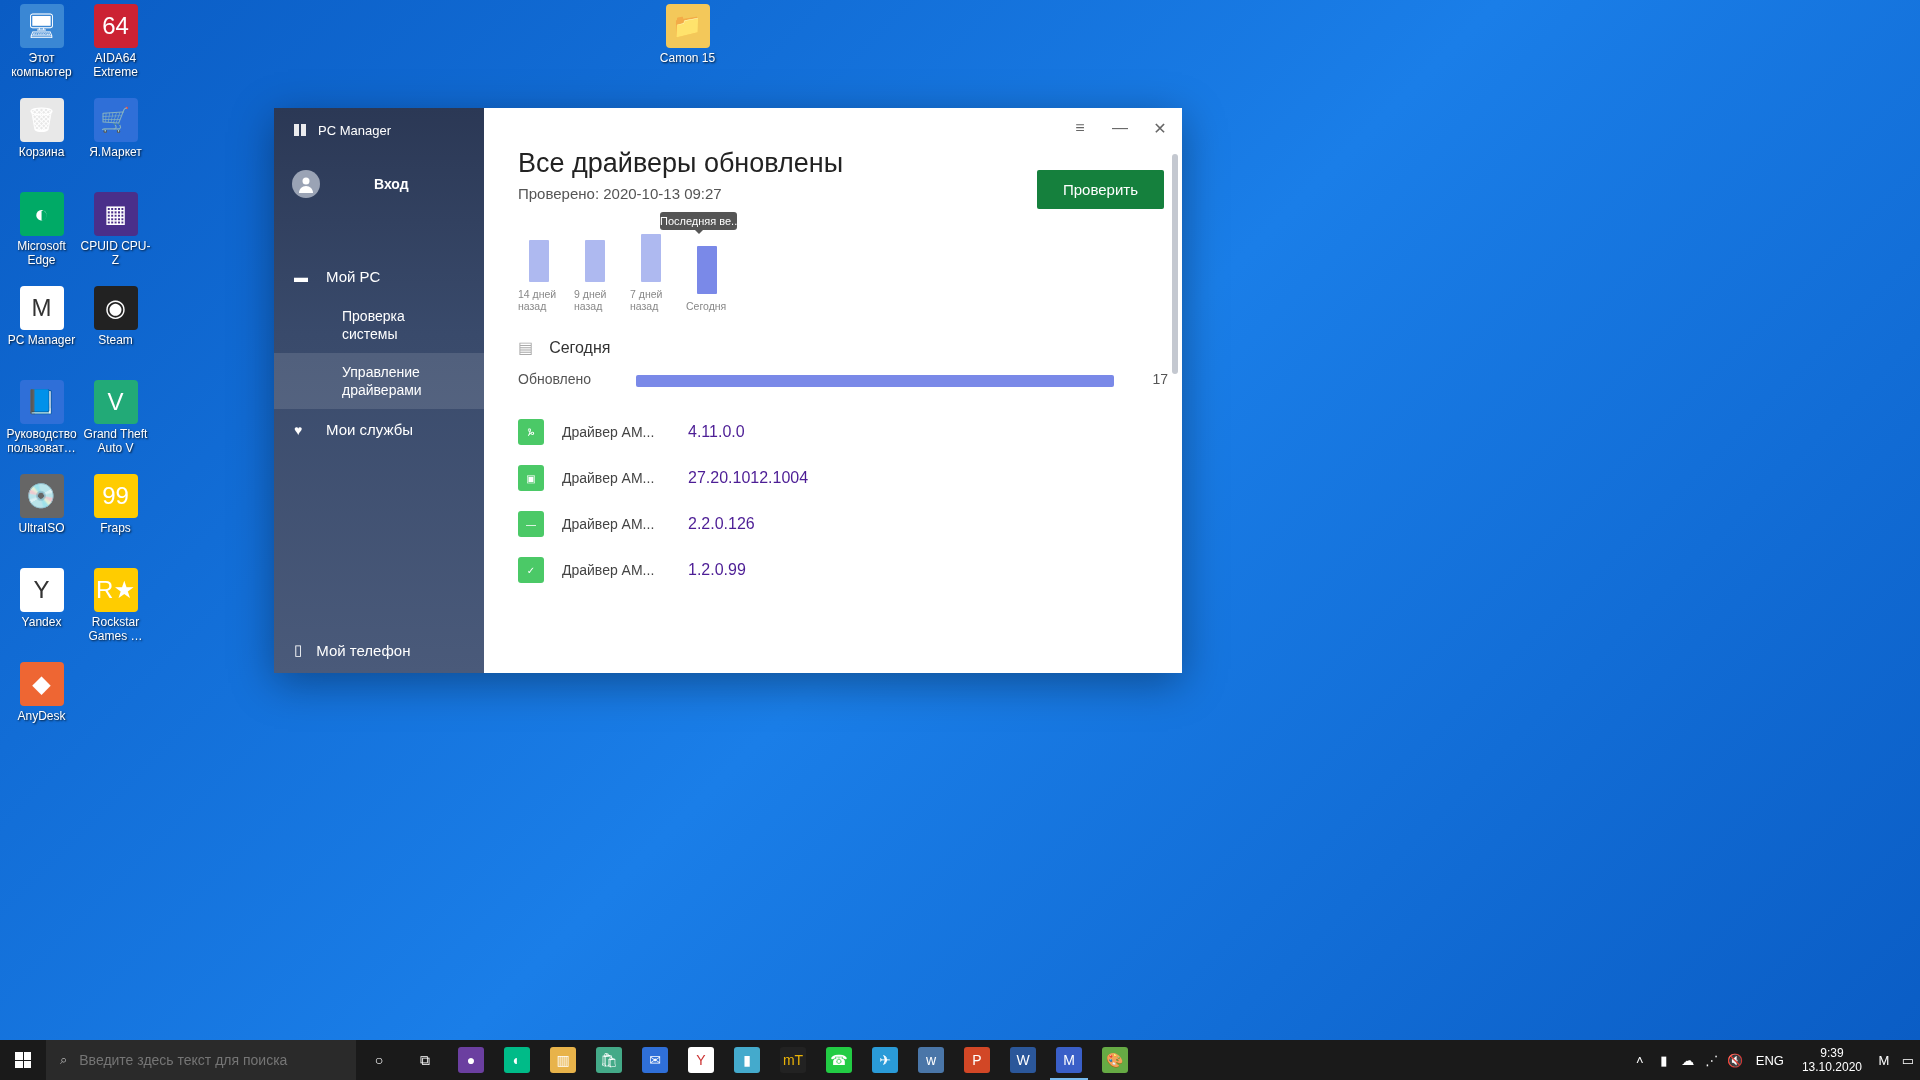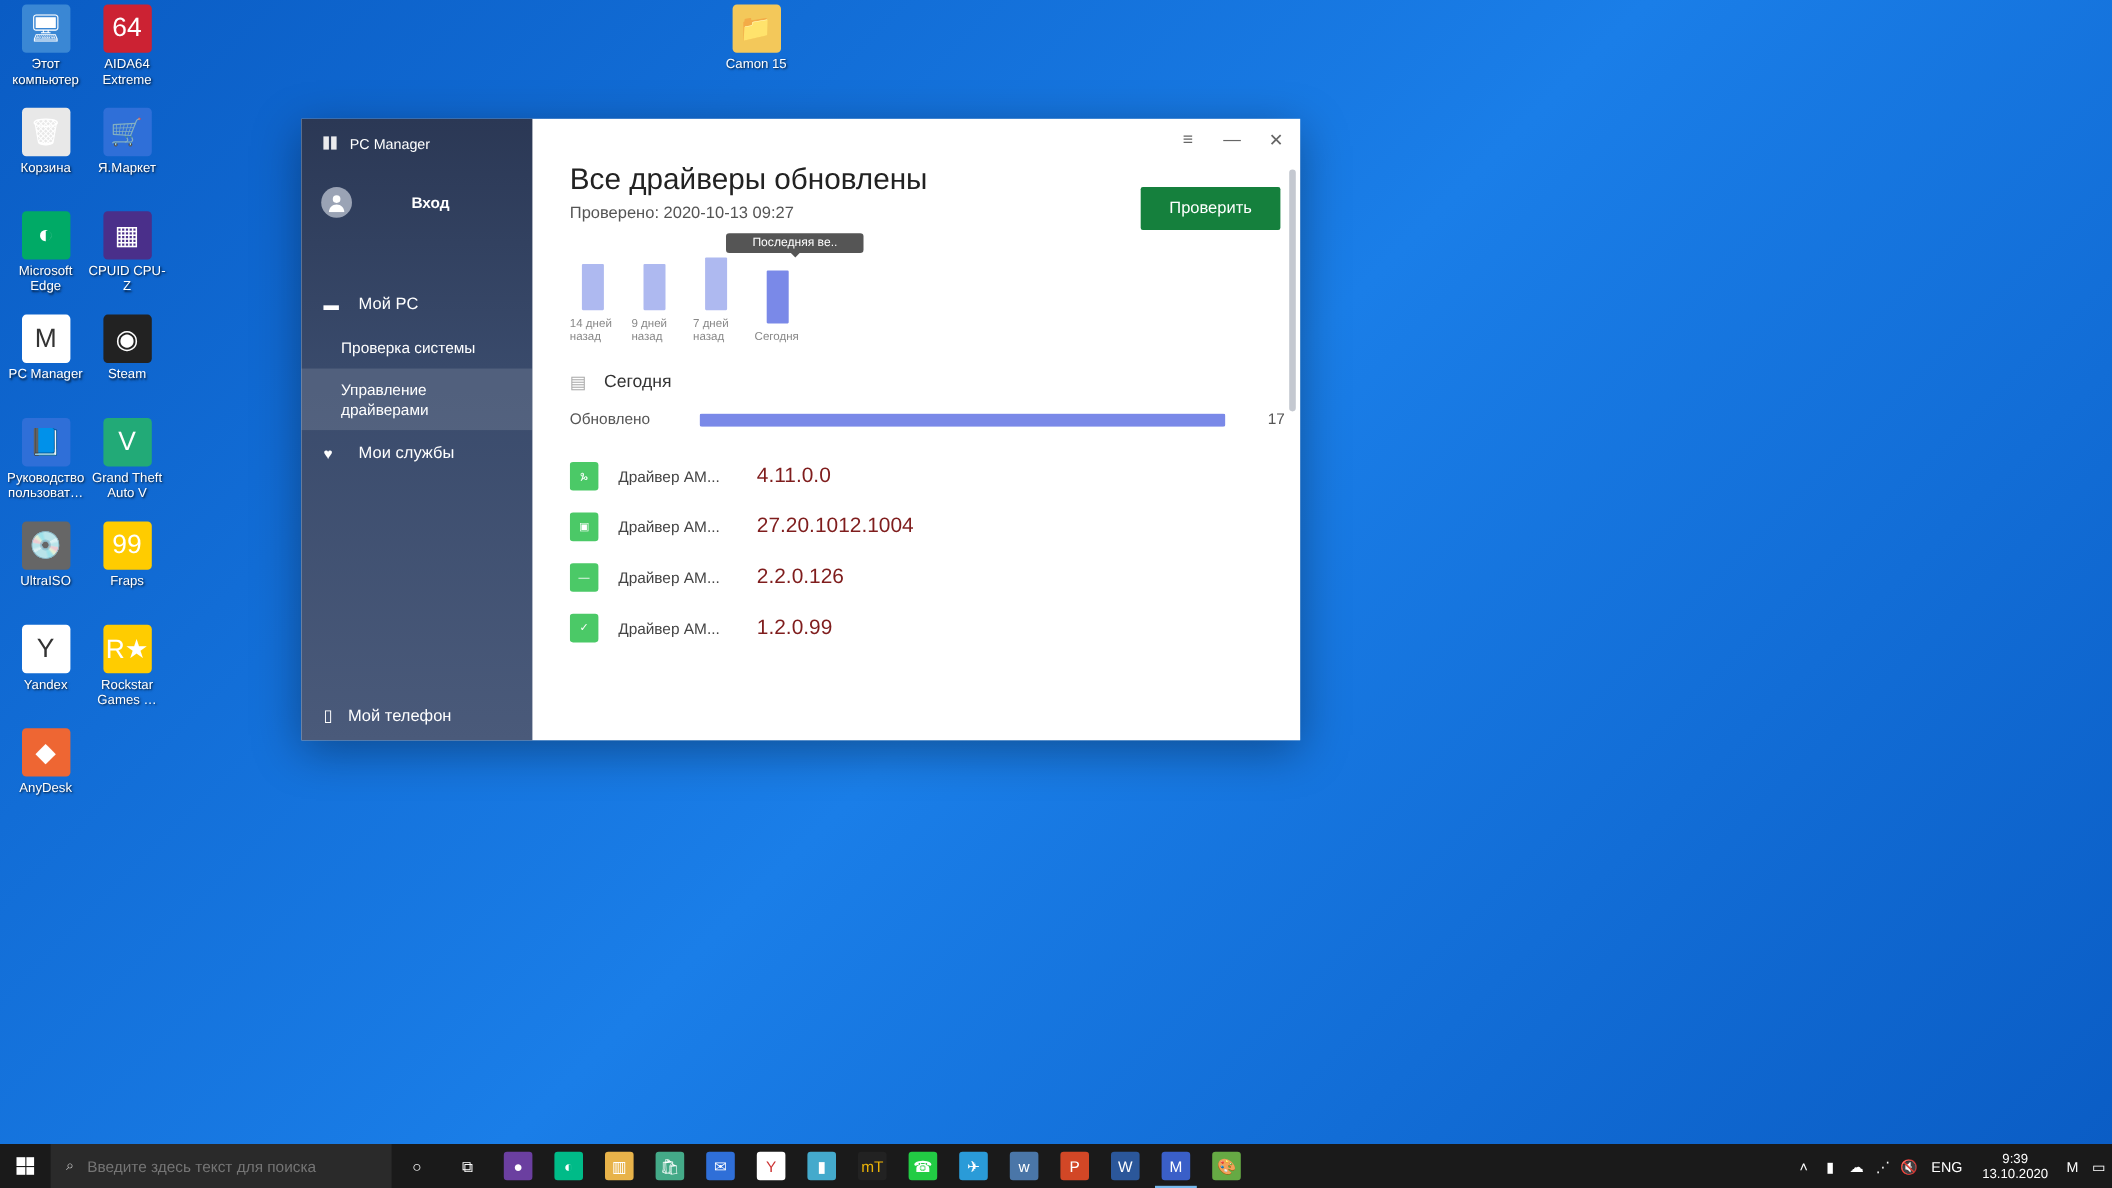--- a/index.html
+++ b/index.html
@@ -16,56 +16,56 @@
 .app-window { position: absolute; left: 274px; top: 108px; width: 908px; height: 565px; background: #fff; box-shadow: 0 10px 40px rgba(0,0,0,0.35); display: flex; }
 .sidebar { width: 210px; background: linear-gradient(180deg, #2b3855 0%, #394a6b 40%, #4a5a7a 100%); color: #fff; display: flex; flex-direction: column; position: relative; }
 .sidebar-title { padding: 14px 18px; font-size: 13px; display: flex; align-items: center; gap: 10px; }
 .sidebar-title .logo { width: 16px; height: 16px; display: inline-flex; align-items: center; justify-content: center; }
 .sidebar-user { padding: 18px; display: flex; align-items: center; gap: 14px; }
 .sidebar-user .avatar { width: 28px; height: 28px; border-radius: 50%; background: #9aa3b5; display: flex; align-items: center; justify-content: center; }
 .sidebar-user .name { font-size: 14px; font-weight: 600; padding-left: 40px; }
 .sidebar-menu { margin-top: 40px; }
 .menu-head { padding: 12px 20px; font-size: 15px; display: flex; align-items: center; gap: 14px; }
 .menu-head .mi-icon { width: 18px; font-size: 14px; }
-.menu-sub { padding: 10px 20px 10px 36px; font-size: 14px; line-height: 18px; cursor: pointer; }
+.menu-sub { padding: 10px 20px 10px 68px; font-size: 14px; line-height: 18px; cursor: pointer; }
 .menu-sub.active { background: rgba(255,255,255,0.12); }
 .sidebar-bottom { position: absolute; bottom: 0; left: 0; right: 0; padding: 14px 20px; font-size: 15px; display: flex; align-items: center; gap: 14px; }
 
 .main { flex: 1; display: flex; flex-direction: column; position: relative; }
 .titlebar { height: 40px; display: flex; justify-content: flex-end; align-items: center; padding: 0 12px; gap: 20px; color: #666; }
 .titlebar .tbbtn { cursor: pointer; font-size: 16px; width: 20px; text-align: center; }
 .content { padding: 0 34px; flex: 1; overflow: hidden; position: relative; }
 .content-scroll { position: absolute; top: 0; left: 34px; right: 14px; bottom: 0; overflow: hidden; }
 .scrollbar-fake { position: absolute; right: 4px; top: 6px; width: 6px; height: 220px; background: #c4c8d0; border-radius: 3px; }
 h1.page-title { font-size: 27px; font-weight: 400; color: #222; }
 .subtitle { font-size: 15px; color: #555; margin-top: 6px; }
 .check-btn { position: absolute; right: 18px; top: 22px; background: #15803d; color: #fff; border: none; padding: 11px 26px; font-size: 15px; border-radius: 2px; cursor: pointer; }
 
 .bars-row { display: flex; gap: 14px; margin-top: 38px; align-items: flex-end; height: 72px; position: relative; }
 .bar-col { width: 42px; text-align: left; }
 .bar { width: 20px; margin: 0 auto 6px; background: #aeb9f0; border-radius: 1px; }
 .bar.today { background: #7a89e8; }
 .bar-lbl { font-size: 10.5px; color: #888; line-height: 12px; }
-.tooltip { position: absolute; top: -28px; left: 142px; background: #555; color: #fff; font-size: 11px; padding: 3px 24px; border-radius: 3px; white-space: nowrap; }
+.tooltip { position: absolute; top: -28px; left: 142px; background: #555; color: #fff; font-size: 11px; padding: 3px 0; border-radius: 3px; white-space: nowrap; }
 .tooltip::after { content: ''; position: absolute; bottom: -4px; left: 50%; margin-left: -4px; border: 4px solid transparent; border-top-color: #555; border-bottom: none; }
 
 .today-section { margin-top: 26px; }
 .today-head { display: flex; align-items: center; gap: 16px; font-size: 16px; color: #333; }
 .today-head .cal-icon { color: #aaa; font-size: 16px; }
 .stat-row { display: flex; align-items: flex-end; margin-top: 14px; }
 .stat-row .slbl { width: 118px; font-size: 14px; color: #555; }
 .stat-row .sbar-wrap { flex: 1; height: 12px; border-radius: 2px; overflow: hidden; }
 .stat-row .sbar { height: 100%; }
 .stat-row .sval { width: 54px; text-align: right; font-size: 14px; color: #555; }
 
 .driver-list { margin-top: 22px; }
 .driver-row { display: flex; align-items: center; padding: 10px 0; gap: 18px; }
 .driver-row .di { width: 26px; height: 26px; background: #4bc967; border-radius: 3px; display: flex; align-items: center; justify-content: center; color: #fff; font-size: 10px; }
 .driver-row .dn { width: 108px; font-size: 14px; color: #444; white-space: nowrap; overflow: hidden; text-overflow: ellipsis; }
-.driver-row .dv { font-size: 19px; color: #7f1d1d; }
+.driver-row .dv { font-size: 16px; color: #4c1d95; }
 
 
 .taskbar { position: absolute; bottom: 0; left: 0; right: 0; height: 40px; background: #1a1a1a; display: flex; align-items: center; color: #fff; font-size: 13px; }
 .start-btn { width: 46px; height: 40px; display: flex; align-items: center; justify-content: center; cursor: pointer; }
 .search-box { width: 310px; height: 40px; background: #2a2a2a; display: flex; align-items: center; padding: 0 14px; gap: 12px; color: #bbb; }
 .search-box input { background: transparent; border: none; color: #ddd; font-size: 14px; flex: 1; outline: none; }
 .tb-icon { width: 46px; height: 40px; display: flex; align-items: center; justify-content: center; cursor: pointer; position: relative; }
 .tb-icon.active::after { content: ''; position: absolute; bottom: 0; left: 4px; right: 4px; height: 2px; background: #76b9ed; }
 .tb-icon .tbi { width: 26px; height: 26px; border-radius: 3px; display: flex; align-items: center; justify-content: center; font-size: 14px; }
 .tray { margin-left: auto; display: flex; align-items: center; height: 40px; }

